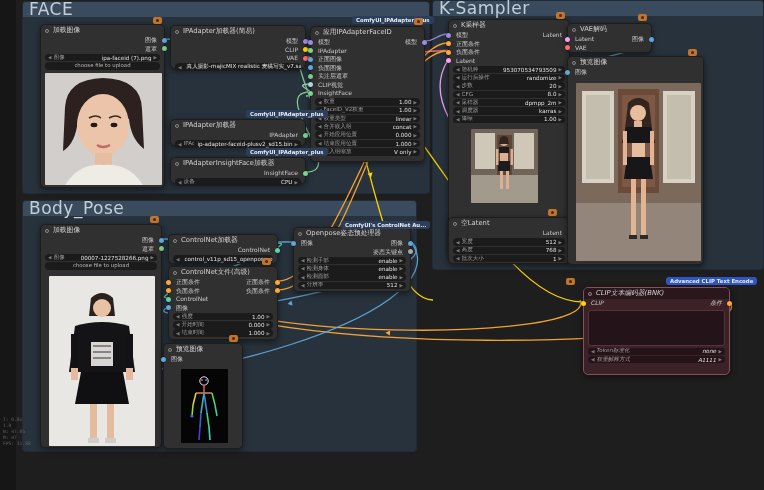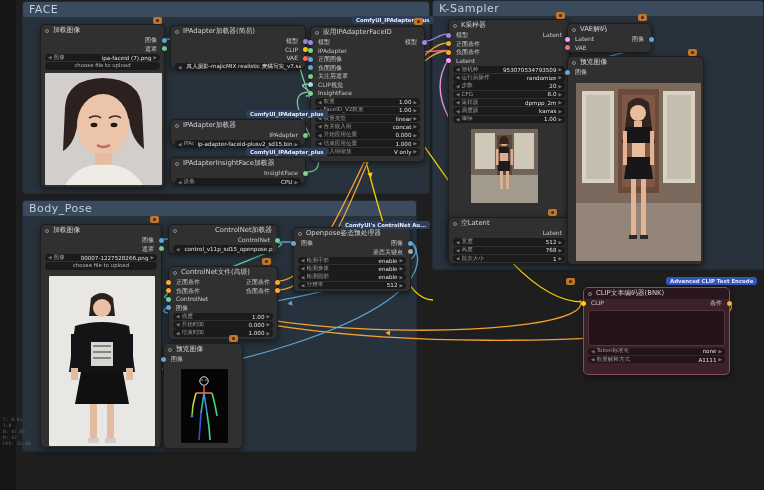--- a/index.html
+++ b/index.html
@@ -2,21 +2,21 @@
 <html style="--model: #9d8ce0; --clip: #ffd500; --vae: #ff6e6e; --image: #5fa8d8; --mask: #7fc98b; --cond: #ffa931; --latent: #ff9cf9; --clipvision: #a8dadc; --ipadapter: #7ed491; --insightface: #7ed491; --controlnet: #5fd4a8; --keypoint: #a8a8a8; --group_fill: #324455; --node_bg: #303030; --badge_bg: #2c3e5a; --badge_blue: #2f55c4; --accent_orange: #c0742c;"><head>
 <meta charset="utf-8">
 <style>
   html,body{margin:0;padding:0;background:#1e1e1e;width:764px;height:490px;overflow:hidden;
     font-family:"DejaVu Sans","Liberation Sans",sans-serif;}
   .canvas{position:absolute;left:0;top:0;width:764px;height:490px;}
   .edge{position:absolute;left:0;top:0;width:16px;height:490px;background:#161616;z-index:0;}
   
   .group{position:absolute;background:rgba(50,68,85,.55);border:1px solid rgba(28,40,52,.7);border-radius:4px;z-index:0;}
   .band{height:15px;background:rgba(72,97,120,.55);border-radius:3px 3px 0 0;padding:0 6px;
-        font-size:11px;line-height:15px;color:#c2cfd9;letter-spacing:.5px;}
+        font-size:17px;line-height:15px;color:#c2cfd9;letter-spacing:.5px;}
   
   .wires{position:absolute;left:0;top:0;z-index:1;pointer-events:none;}
   .lk{fill:none;stroke-width:1.3;opacity:.95;}
   .s-model{stroke:var(--model)} .s-clip{stroke:var(--clip)} .s-vae{stroke:var(--vae)}
   .s-img{stroke:var(--image)} .s-cond{stroke:var(--cond)} .s-lat{stroke:var(--latent)}
   .s-cv{stroke:var(--clipvision)} .s-ipa{stroke:var(--ipadapter)} .s-cn{stroke:var(--controlnet)}
   .f-cond{fill:var(--cond)} .f-clip{fill:var(--clip)} .f-img{fill:var(--image)}
   
   .node{position:absolute;background:#303030;border:1px solid #1d1d1d;border-radius:5px;
         box-shadow:0 2px 6px rgba(0,0,0,.5);z-index:2;font-size:6.2px;color:#c7c7c7;box-sizing:border-box;}
@@ -40,21 +40,21 @@
   .ar{color:#7a7a7a;font-size:4.6px;flex:0 0 auto;}
   .ar.lft{margin-right:2px;} .ar.rgt{margin-left:2px;}
   .ar.lft::before{content:"◀";} .ar.rgt::before{content:"▶";}
   .btn{background:#1b1b1b;border-radius:6px;margin:0.8px 4px;height:7.5px;line-height:7.5px;
        text-align:center;font-size:5.4px;color:#b8b8b8;}
   .img{position:absolute;overflow:hidden;border-radius:1px;}
   .img svg{display:block;}
   
   .node.green{background:#22402a;border:1px solid #4d8f5f;}
   .node.green .ntitle{background:#16301f;border-radius:4px 4px 0 0;}
-  .node.red{background:#3a2228;border:1px solid #855058;}
+  .node.red{background:#3a2228;border:1px solid #855058;font-style:italic;}
   .node.red .ntitle{background:#2a171d;border-radius:4px 4px 0 0;}
   .txt{margin:2px 4px;border-radius:3px;padding:2px 3px;font-size:5.8px;color:#cfcfcf;
        box-sizing:border-box;overflow:hidden;}
   .txt.g{background:#12231a;border:1px solid #3a5c44;height:52px;}
   .txt.r{background:#241318;border:1px solid #55333b;height:36px;}
   .node.red .w{background:#241318;}
   
   .badge{position:absolute;background:var(--badge_bg);color:#e6edf7;font-size:5.4px;font-weight:bold;
          line-height:8px;height:8px;padding:0 4px;border-radius:3px;white-space:nowrap;z-index:3;}
   .badge.blue{background:var(--badge_blue);}
@@ -454,21 +454,21 @@
           <rect x="77" y="92" width="7" height="12" fill="#e4bb9e"></rect>
           <path d="M32,96 h42 l6,32 h-54 z" fill="#101012"></path>
           <rect x="41" y="128" width="7" height="34" fill="#e4bb9e"></rect>
           <rect x="58" y="128" width="7" height="34" fill="#e4bb9e"></rect>
           <rect x="39" y="162" width="11" height="5" fill="#cfcdc8"></rect>
           <rect x="56" y="162" width="11" height="5" fill="#cfcdc8"></rect>
         </svg>
   </div>
 </div>
 
-<div class="node" style="left:168px;top:224px;width:110px;height:30px;text-align:right;">
+<div class="node" style="left:168px;top:234px;width:110px;height:30px;">
   <div class="ntitle"><span class="tdot"></span><span>ControlNet加载器</span></div>
   <div class="srow">
         <span class="slab out">ControlNet</span>
         <span class="dot r c-cn"></span>
       </div>
   <div class="w">
         <span class="ar lft"></span>
         <span class="lab">ControlNet文件</span>
         <span class="val">control_v11p_sd15_openpose.pth</span>
       </div>

